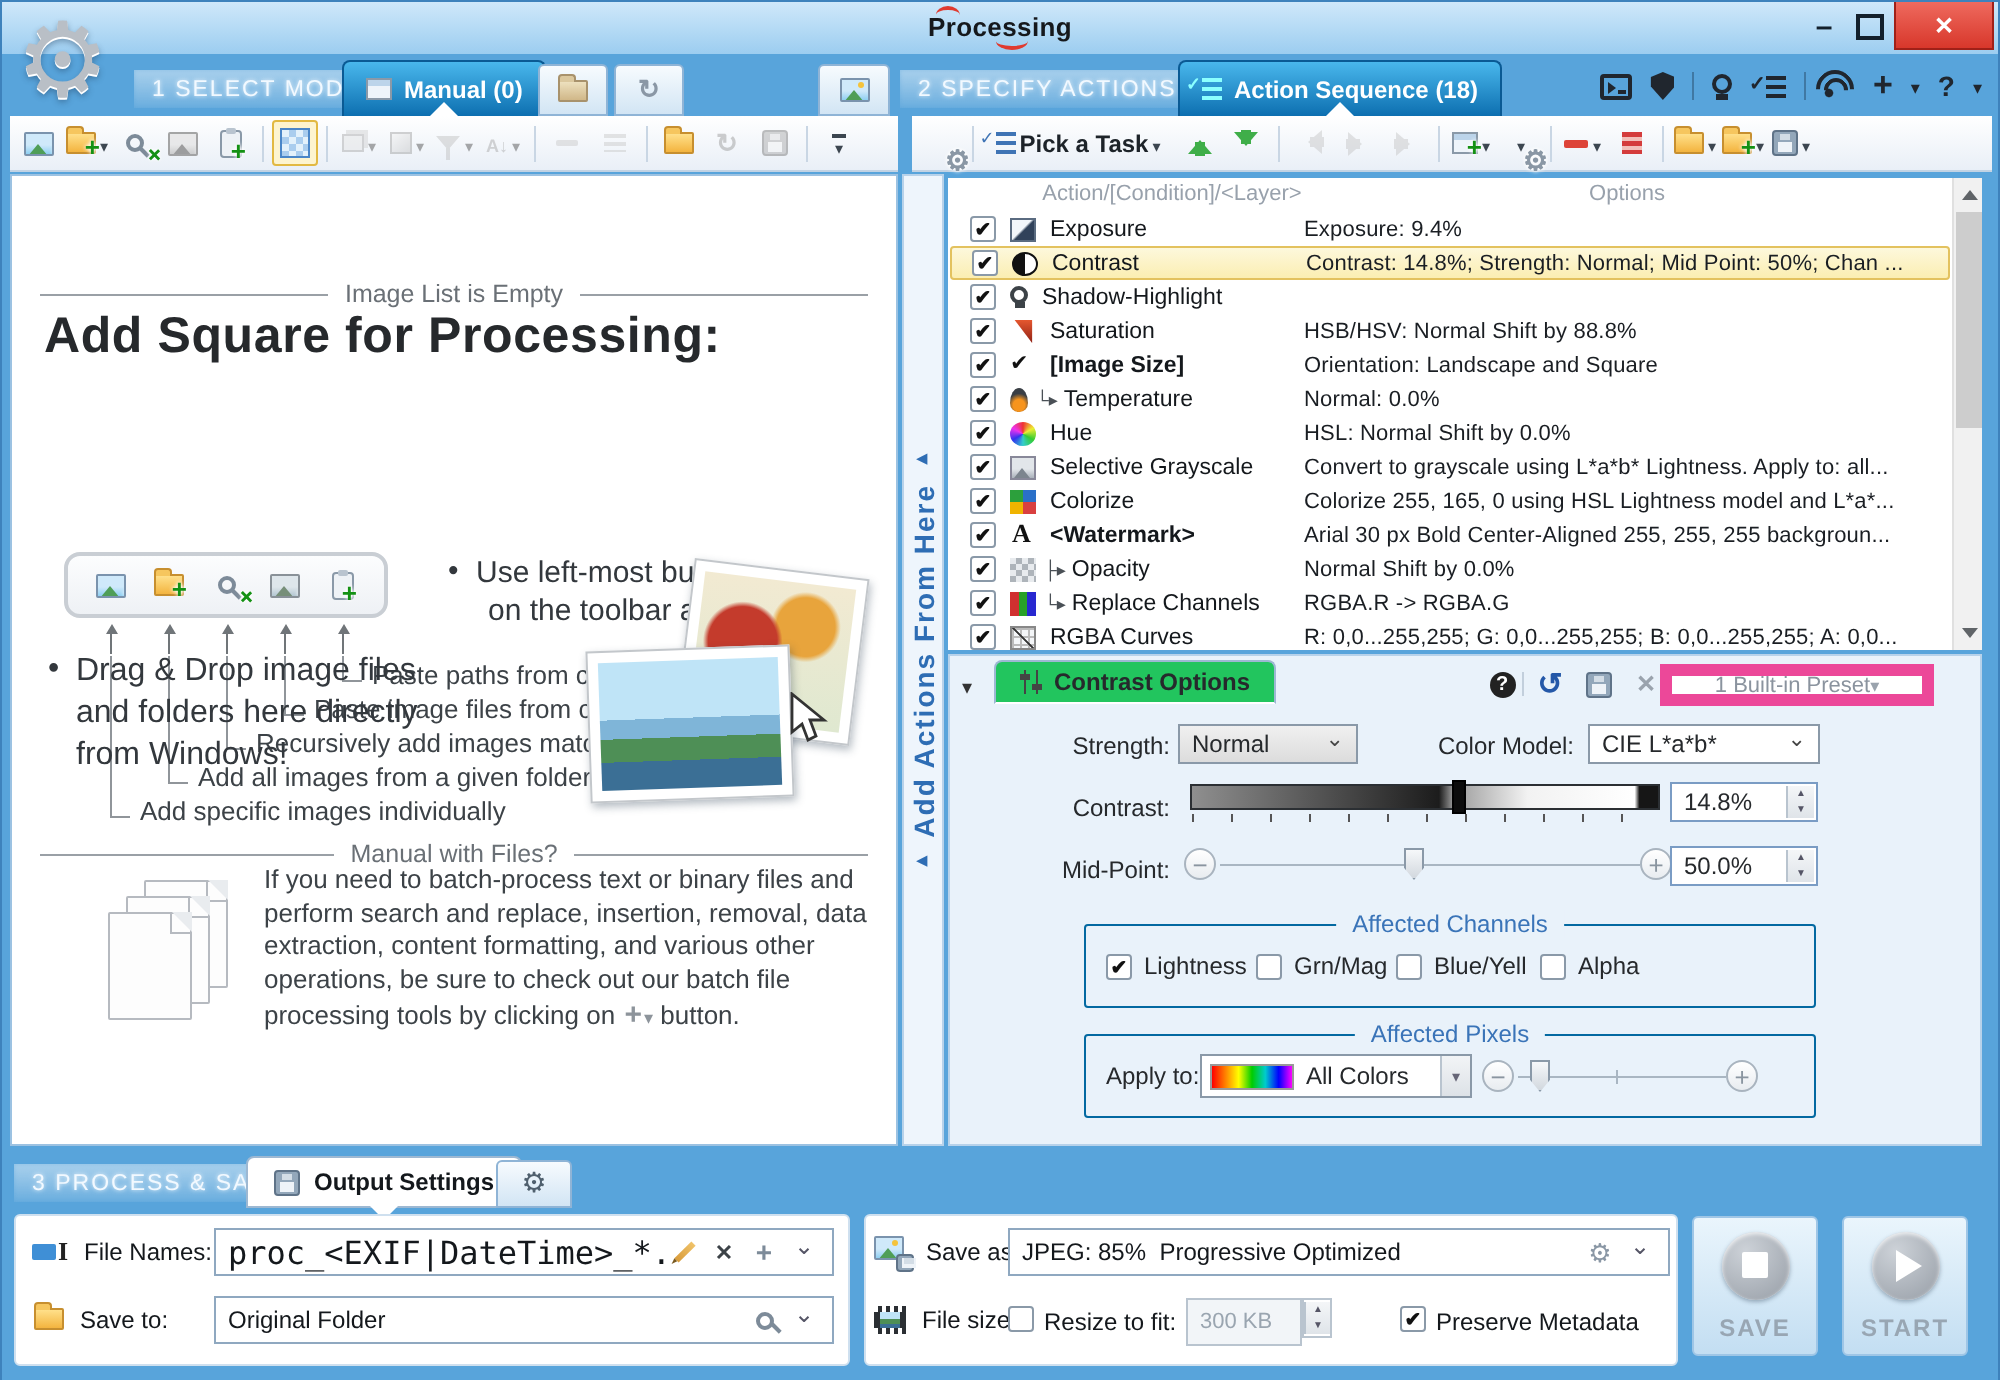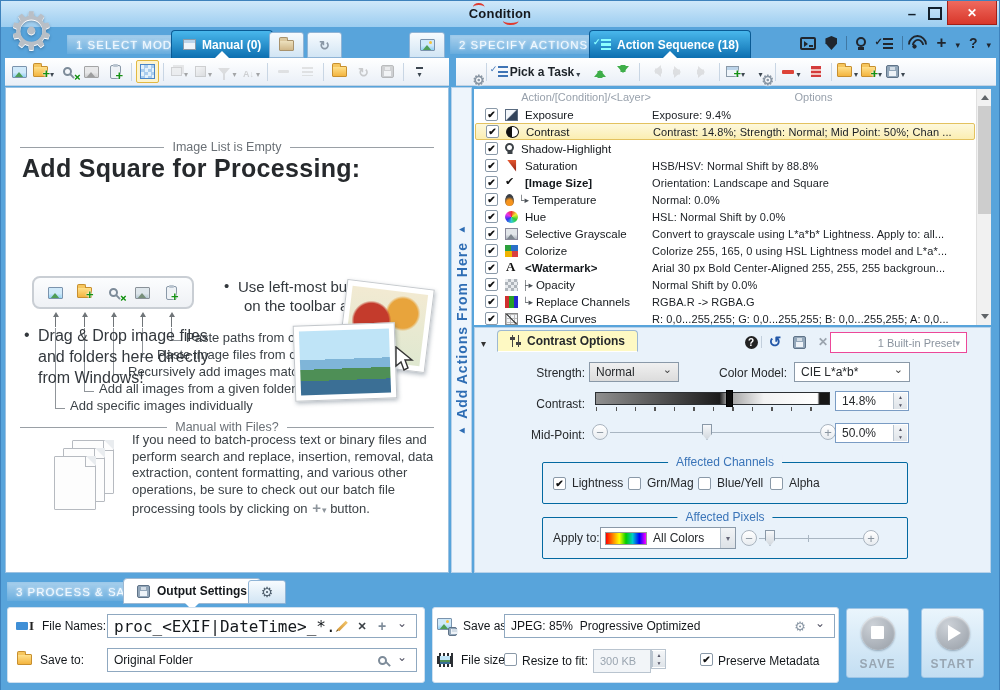--- a/index.html
+++ b/index.html
@@ -163,34 +163,34 @@
 .vscroll{position:absolute;right:0;top:0;width:15px;height:100%;background:#f1f1f1;border-left:1px solid #e0e0e0}
 .sbtn{position:absolute;left:0;width:15px;height:15px;display:flex;align-items:center;justify-content:center}
 .sbtn.up{top:1px}.sbtn.down{bottom:1px}
 .sbtn.up::after{content:"";border-left:4px solid transparent;border-right:4px solid transparent;border-bottom:5px solid #606468}
 .sbtn.down::after{content:"";border-left:4px solid transparent;border-right:4px solid transparent;border-top:5px solid #606468}
 .sthumb{position:absolute;left:1px;width:13px;top:17px;height:108px;background:#cdcdcd}
 
 #copts{position:absolute;left:473px;top:326px;width:517px;height:246px;background:#e9f2fa;border:1px solid #b7d2ea;font-size:12px;color:#26292c}
 .pcaret{position:absolute;left:6px;top:8px}
 .pcaret::after{content:"▾";color:#333;font-size:10px}
-.ptab{position:absolute;left:22px;top:2px;height:22px;background:#fef9c3;border:1px solid #9db8d2;border-bottom-color:#fff;border-radius:4px 4px 0 0;display:flex;align-items:center;gap:6px;padding:0 12px;font-weight:bold;font-size:12px}
+.ptab{position:absolute;left:22px;top:2px;height:22px;background:#22c55e;border:1px solid #9db8d2;border-bottom-color:#fff;border-radius:4px 4px 0 0;display:flex;align-items:center;gap:6px;padding:0 12px;font-weight:bold;font-size:12px}
 .slid{width:11px;height:12px;position:relative}
 .slid::before,.slid::after{content:"";position:absolute;top:0;bottom:0;width:1px;background:#444}
 .slid::before{left:2px}.slid::after{right:2px}
 .slid i{position:absolute;width:5px;height:3px;background:#444;left:0;top:2px}
 .slid em{position:absolute;width:5px;height:3px;background:#444;right:0;bottom:2px}
 .pico{position:absolute;top:7px;display:flex;align-items:center;justify-content:center;width:16px;height:14px}
 .p-help{left:268px}
 .p-help::after{content:"?";width:13px;height:13px;border-radius:50%;background:#222;color:#fff;font-size:10px;font-weight:bold;display:flex;align-items:center;justify-content:center}
 .p-undo{left:292px}.p-undo::after{content:"↺";color:#2458a8;font-size:15px;font-weight:bold}
 .p-save{left:316px}
 .p-x{left:340px}.p-x::after{content:"✕";color:#9aa3ad;font-weight:bold;font-size:12px}
 .psep{position:absolute;left:286px;top:8px;width:1px;height:12px;background:#c2cfdc}
-.preset{position:absolute;left:355px;top:4px;width:137px;height:21px;background:#fff;border:1px solid #ec4899;color:#8a939e;font-size:11px;display:flex;align-items:center;padding:0 6px;justify-content:flex-end}
+.preset{position:absolute;left:355px;top:4px;width:137px;height:21px;background:#fff;border:6px solid #ec4899;color:#8a939e;font-size:11px;display:flex;align-items:center;padding:0 6px;justify-content:center}
 .preset::after{content:"▾";color:#9aa3ad;font-size:9px}
 .flabel{position:absolute;text-align:right;width:86px;color:#26292c}
 .dd{position:absolute;height:20px;border:1px solid #8a99a8;display:flex;align-items:center;justify-content:space-between;padding:0 6px;font-size:12px}
 .dd::after{content:"⌄";color:#444;font-size:11px;margin-top:-5px}
 .dd.grey{background:linear-gradient(#f0f0f0,#dcdcdc)}
 .dd.white{background:#fff}
 .gradbar{position:absolute;height:13px;border:1px solid #2b2f33;background:linear-gradient(90deg,#8f8f8f,#1c1c1c 53%,#9a9a9a 56%,#f2f2f2 72%,#ffffff 95%,#161616 96%)}
 .ticks{position:absolute;height:4px;background:repeating-linear-gradient(to right,#555 0 1px,transparent 1px 19.5px)}
 .ghandle{position:absolute;width:7px;height:17px;background:#0c0c0c;border:1px solid #000}
 .spin{position:absolute;width:74px;height:20px;background:#fff;border:1px solid #7a9cc4;display:flex;align-items:center;padding-left:6px;font-size:12px}
@@ -243,21 +243,21 @@
 .sq{width:13px;height:13px;background:#fff;border-radius:1px}
 .tri{width:0;height:0;border-top:8px solid transparent;border-bottom:8px solid transparent;border-left:13px solid #fff;margin-left:4px}
 .blab{color:#98a6b3;font-weight:bold;font-size:12px;letter-spacing:1px}
 </style>
 </head>
 <body>
 
 <div class="win">
 
   <div class="titlebar">
-    <span class="brand">Condition</span>
+    <span class="brand">Processing</span>
     <span class="wbtn w-min" style="right:76px"></span>
     <span class="wbtn w-max" style="right:53px"></span>
     <span class="wbtn w-close" style="right:2px"></span>
   </div>
 
   <div class="tabrow">
     <span class="gear-logo"></span>
     <span class="chev" style="left:66px;top:8px">1 SELECT MODE</span>
     <div class="tab-act" style="left:170px">
       <span class="winplus"></span>

